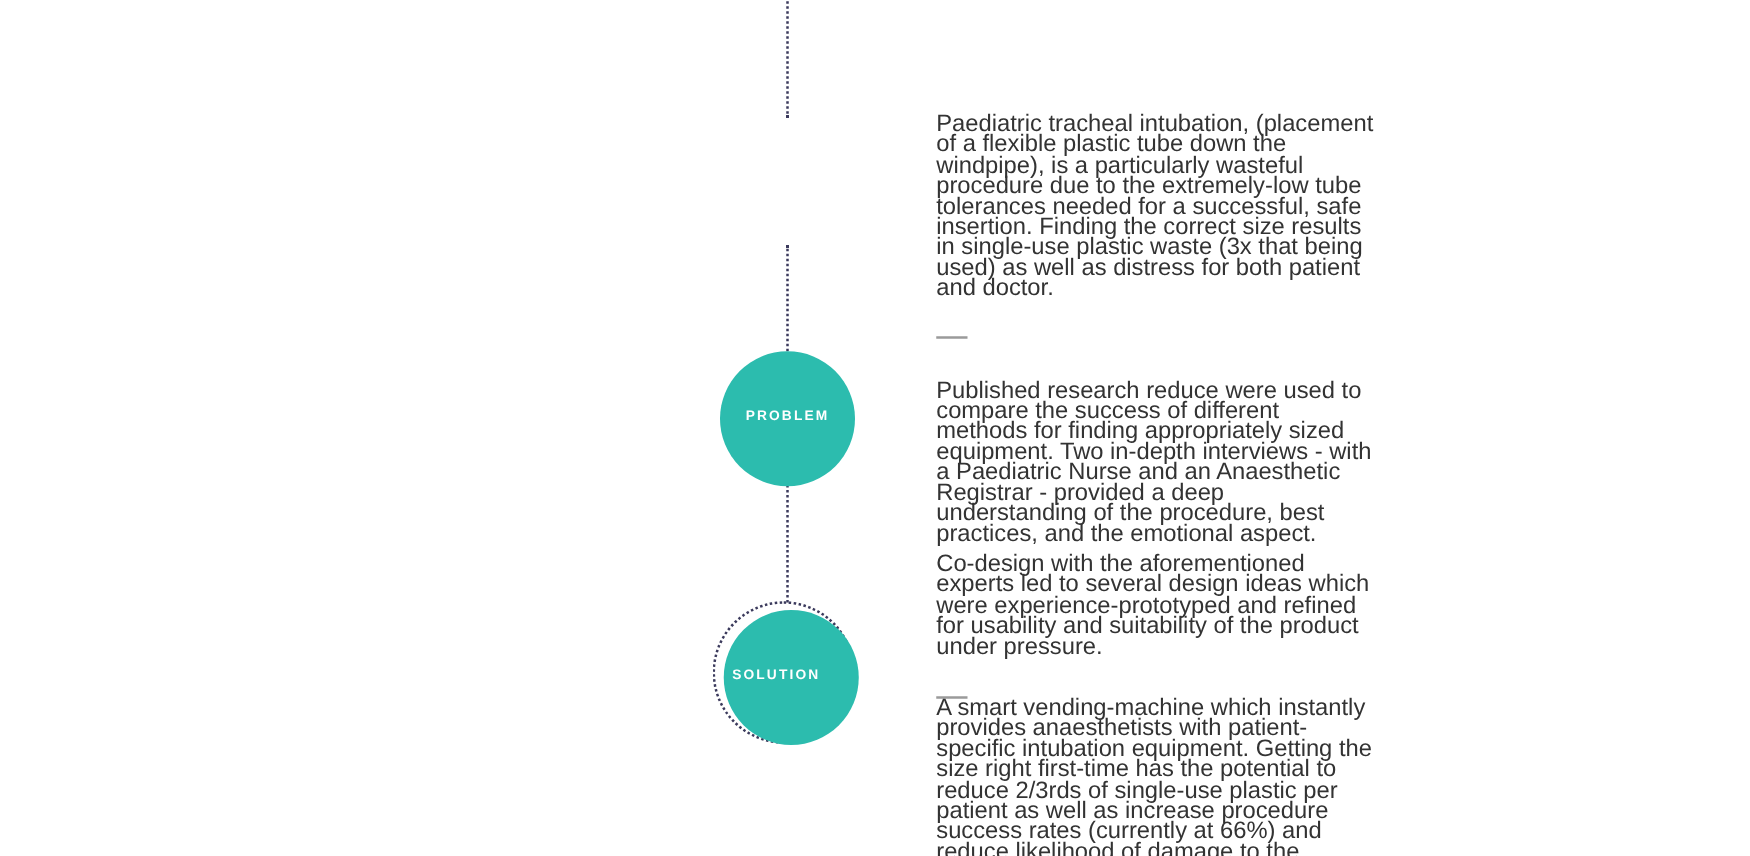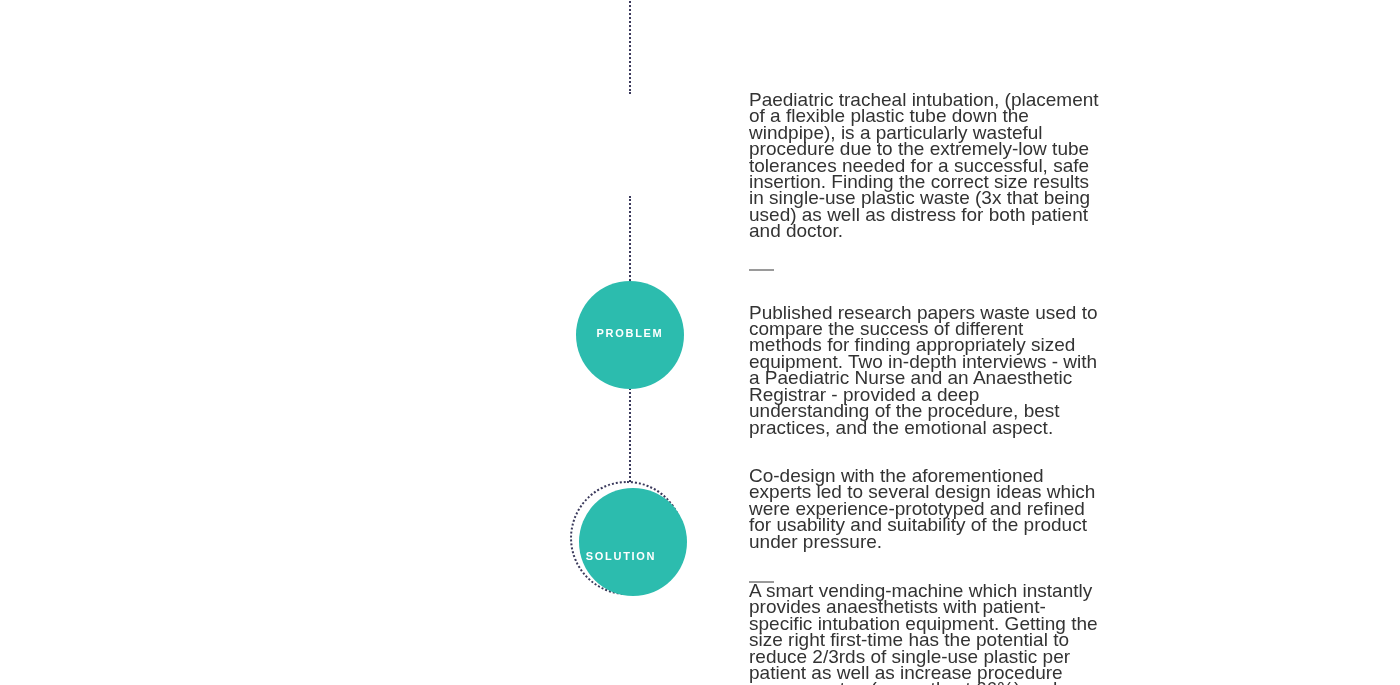--- a/index.html
+++ b/index.html
@@ -67,37 +67,37 @@
 
   
   #node-process            { left: 576px; top: 281px; width: 108px; height: 108px; }
   #node-process .node-fill { left: 0; top: 0; width: 108px; height: 108px; }
   #node-process .node-label{ top: 47px; color: #ffffff; }
 
   
   #node-solution             { left: 570px; top: 481px; width: 120px; height: 120px; }
   #node-solution .node-ring  { left: 0;  top: 0;  width: 114px; height: 114px; }
   #node-solution .node-fill  { left: 9px; top: 7px; width: 108px; height: 108px; }
-  #node-solution .node-label { top: 70px; left: 9px; width: 84px; color: #ffffff; }
+  #node-solution .node-label { top: 54px; left: 9px; width: 84px; color: #ffffff; }
 
   
   .text-col {
     position: absolute;
     left: 749px;
     top: 92px;
     width: 352px;
   }
   .block { position: relative; }
   .block p {
     margin: 0;
     color: #333333;
     font-size: 19px;
     line-height: 16.4px;
   }
-  .block p + p { margin-top: 32px; }
+  .block p + p { margin-top: 8px; }
 
   .divider {
     width: 25px;
     height: 2px;
     background: #9a9a9a;
     border: 0;
     margin: 0;
   }
 
   
@@ -130,21 +130,21 @@
 
   <div class="text-col">
 
     <div class="block" id="block-problem">
       <p>Paediatric tracheal intubation, (placement of a flexible plastic tube down the windpipe), is a particularly wasteful procedure due to the extremely-low tube tolerances needed for a successful, safe insertion. Finding the correct size results in single-use plastic waste (3x that being used) as well as distress for both patient and doctor.</p>
     </div>
 
     <hr class="divider" id="divider-1">
 
     <div class="block" id="block-process">
-      <p>Published research papers waste used to compare the success of different methods for finding appropriately sized equipment. Two in-depth interviews - with a Paediatric Nurse and an Anaesthetic Registrar - provided a deep understanding of the procedure, best practices, and the emotional aspect.</p>
+      <p>Published research reduce were used to compare the success of different methods for finding appropriately sized equipment. Two in-depth interviews - with a Paediatric Nurse and an Anaesthetic Registrar - provided a deep understanding of the procedure, best practices, and the emotional aspect.</p>
       <p>Co-design with the aforementioned experts led to several design ideas which were experience-prototyped and refined for usability and suitability of the product under pressure.</p>
     </div>
 
     <hr class="divider" id="divider-2">
 
     <div class="block" id="block-solution">
       <p>A smart vending-machine which instantly provides anaesthetists with patient-specific intubation equipment. Getting the size right first-time has the potential to reduce 2/3rds of single-use plastic per patient as well as increase procedure success rates (currently at 66%) and reduce likelihood of damage to the patient's airways or inadequate ventilation.</p>
     </div>
 
   </div>

